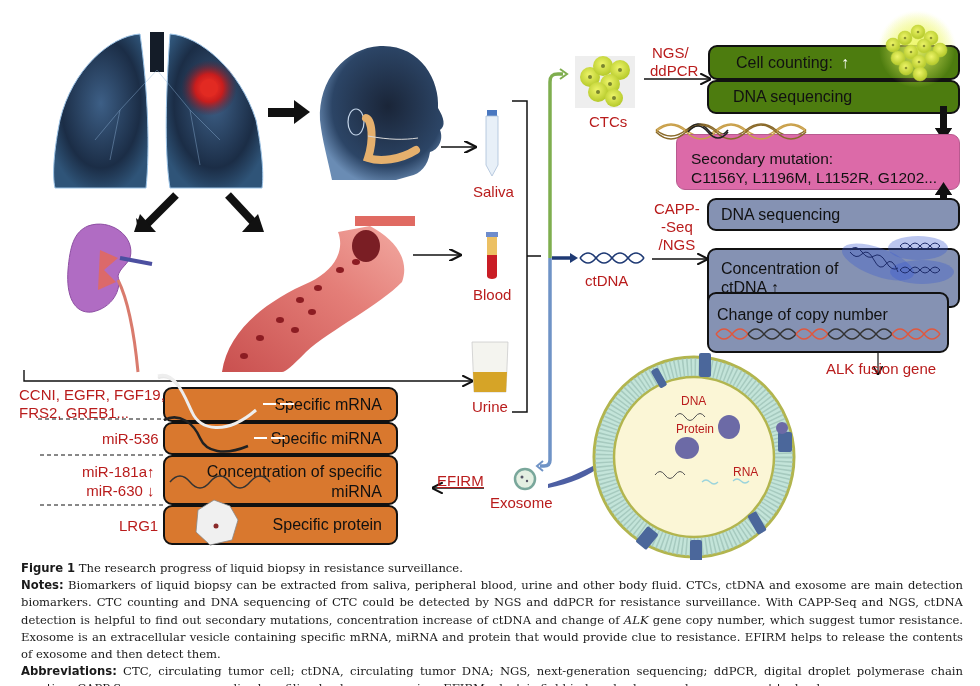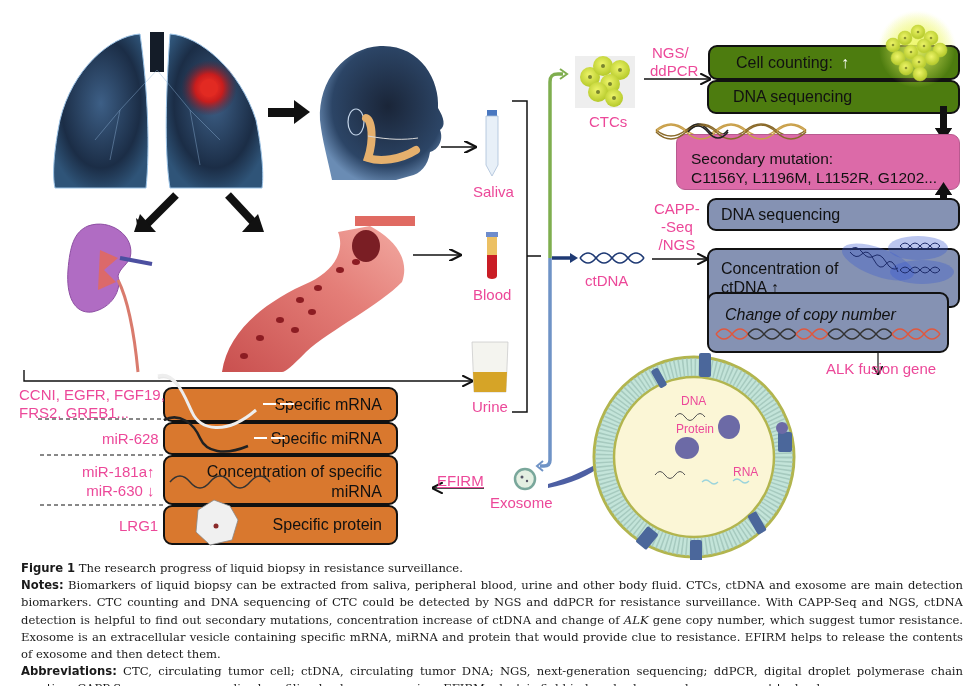--- a/index.html
+++ b/index.html
@@ -1,17 +1,17 @@
 <!DOCTYPE html>
 <html><head>
 <meta charset="utf-8">
 <style>
   html, body { margin:0; padding:0; background:#fff; }
   body { width:980px; height:686px; position:relative; overflow:hidden; font-family:"Liberation Sans", sans-serif; color:#111; }
-  .lbl { position:absolute; font-size:15px; color:#ec4899; white-space:nowrap; font-family:"Liberation Sans", sans-serif; }
+  .lbl { position:absolute; font-size:15px; color:#b91c1c; white-space:nowrap; font-family:"Liberation Sans", sans-serif; }
   .box { position:absolute; border:2px solid #111; border-radius:9px; box-sizing:border-box; font-size:16px; padding-left:14px; display:flex; align-items:center; }
   .green { background:#4d7c0f; }
   .pink { background:#dc6aa8; border-color:#b85a8f; border-width:1px; }
   .slate { background:#8592b3; }
   .orange { background:#d9782e; justify-content:flex-end; padding-right:14px; color:#111; }
   .caption { position:absolute; left:21px; top:560px; width:942px; font-family:"DejaVu Serif", "Liberation Serif", serif; font-size:11.6px; line-height:17.2px; color:#1a1a1a; }
   .caption p { margin:0; text-align:justify; }
   .caption b { font-family:"DejaVu Sans", "Liberation Sans", sans-serif; font-weight:bold; }
   svg { position:absolute; left:0; top:0; }
 </style>
@@ -351,21 +351,21 @@
     <path d="M935,195 L952,195 L943.5,182 Z" fill="#111"></path>
 </svg>
 
 <div class="box slate" style="left:707px;top:198px;width:253px;height:33px;padding-left:12px;">
   <span>DNA sequencing</span>
 </div>
 <div class="box slate" style="left:707px;top:248px;width:253px;height:60px;display:block;padding-top:9px;padding-left:12px;line-height:19px;">
   <div>Concentration of</div>
   <div>ctDNA ↑</div>
 </div>
-<div class="box slate" style="left:707px;top:292px;width:242px;height:61px;display:block;padding-top:12px;padding-left:16px;font-style:italic;">
+<div class="box slate" style="left:707px;top:292px;width:242px;height:61px;display:block;padding-top:12px;padding-left:8px;">
   <div>Change of copy number</div>
 </div>
 <svg width="980" height="400" viewBox="0 0 980 400" style="pointer-events:none;">
   <g>
     <ellipse cx="878" cy="262" rx="38" ry="14" fill="#3b5bd0" opacity="0.35" transform="rotate(20 878 262)"></ellipse>
     <ellipse cx="918" cy="248" rx="30" ry="12" fill="#3b5bd0" opacity="0.35"></ellipse>
     <ellipse cx="922" cy="272" rx="32" ry="12" fill="#3b5bd0" opacity="0.35"></ellipse>
     <g fill="none" stroke="#1e2c6a" stroke-width="1">
       <path d="M850,250 q6,-6 12,2 t12,4 t12,6 t12,6"></path>
         <path d="M850,252 q6,8 12,2 t12,6 t12,4 t12,8"></path>
@@ -418,21 +418,21 @@
     <line x1="271" y1="438" x2="285" y2="438" stroke="#fff" stroke-width="2"></line>
   </g>
   <path d="M198,510 L214,500 L230,506 L238,520 L232,540 L210,545 L196,532 Z" fill="#f0f0f0" stroke="#888" stroke-width="0.8"></path>
   <circle cx="216" cy="526" r="2.5" fill="#8a2a2a"></circle>
 </svg>
 
 <div class="lbl" style="left:19px;top:386px;line-height:18px;">
   <div>CCNI, EGFR, FGF19,</div>
   <div>FRS2, GREB1...</div>
 </div>
-<div class="lbl" style="left:102px;top:430px;">miR-628</div>
+<div class="lbl" style="left:102px;top:430px;">miR-536</div>
 <div class="lbl" style="left:82px;top:462px;line-height:19px;text-align:right;">
   <div>miR-181a↑</div>
   <div>miR-630 ↓</div>
 </div>
 <div class="lbl" style="left:119px;top:517px;">LRG1</div>
 
 <div class="caption">
   <p><b>Figure 1</b><span> The research progress of liquid biopsy in resistance surveillance.</span></p>
   <p><b>Notes:</b><span> Biomarkers of liquid biopsy can be extracted from saliva, peripheral blood, urine and other body fluid. CTCs, ctDNA and exosome are main detection biomarkers. CTC counting and DNA sequencing of CTC could be detected by NGS and ddPCR for resistance surveillance. With CAPP-Seq and NGS, ctDNA detection is helpful to find out secondary mutations, concentration increase of ctDNA and change of </span><i>ALK</i><span> gene copy number, which suggest tumor resistance. Exosome is an extracellular vesicle containing specific mRNA, miRNA and protein that would provide clue to resistance. EFIRM helps to release the contents of exosome and then detect them.</span></p>
   <p><b>Abbreviations:</b><span> CTC, circulating tumor cell; ctDNA, circulating tumor DNA; NGS, next-generation sequencing; ddPCR, digital droplet polymerase chain reaction; CAPP-Seq, cancer personalized profiling by deep sequencing; EFIRM, electric field-induced release and measurement technology.</span></p>

